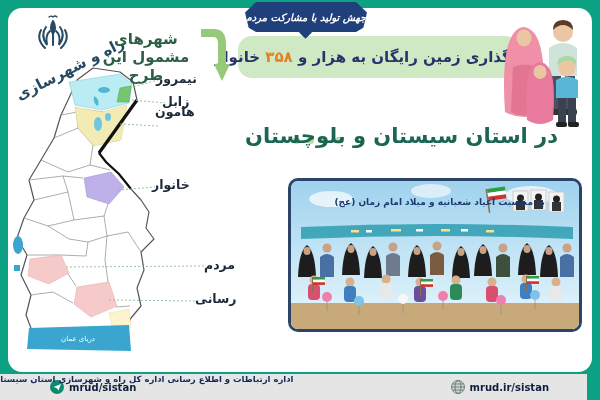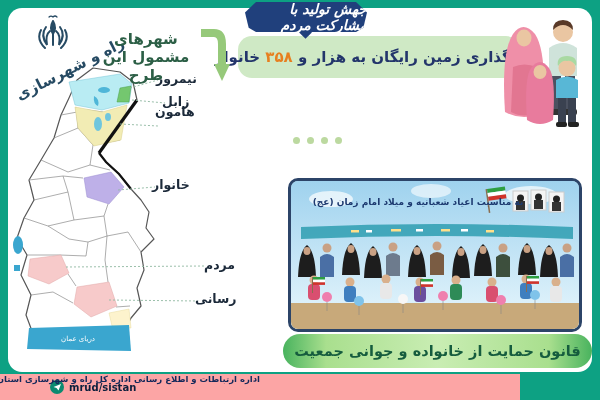--- a/index.html
+++ b/index.html
@@ -4,21 +4,21 @@
 <style>
   * { margin:0; padding:0; box-sizing:border-box; }
   body { font-family:"DejaVu Sans", sans-serif; }
   #poster { position:relative; width:600px; height:400px; background:#0da183; overflow:hidden; }
   #card { position:absolute; left:8px; top:8px; width:584px; height:364px; background:#ffffff; border-radius:14px; }
 
   
   .badge { position:absolute; left:245px; top:2px; width:122px; height:30px; background:#20407c;
            clip-path:polygon(9% 0,91% 0,100% 35%,97% 86%,91% 100%,9% 100%,3% 86%,0 35%);
            display:flex; align-items:center; justify-content:center; z-index:8; }
-  .badge span { color:#fff; font-size:14px; font-weight:bold; font-style:italic; }
+  .badge span { color:#fff; font-size:10px; font-weight:bold; font-style:italic; }
   .badge-tail { position:absolute; left:301px; top:28px; width:9px; height:9px; background:#20407c; transform:rotate(45deg); z-index:7; }
 
   
   .logo { position:absolute; left:14px; top:12px; width:120px; height:90px; z-index:5; }
   .logo .ministry { position:absolute; left:-4px; top:48px; width:120px; transform:rotate(-27deg);
                     color:#264a63; font-weight:bold; font-size:15px; text-align:center; }
   .logo svg { position:absolute; left:22px; top:2px; }
 
   
   .plan-caption { position:absolute; left:94px; top:30px; width:104px; color:#2c5f46; font-weight:bold;
@@ -47,31 +47,31 @@
   #city-0 { left:156px; top:71px; }
   #city-1 { left:162px; top:94px; }
   #city-2 { left:155px; top:104px; }
   #city-3 { left:152px; top:177px; }
   #city-4 { left:204px; top:257px; }
   #city-5 { left:195px; top:291px; }
 
   
   .photo { position:absolute; left:288px; top:178px; width:294px; height:154px; border:3px solid #2c4468;
            border-radius:10px; overflow:hidden; z-index:3; background:#bfe3f5; }
-  .photo-banner-text { position:absolute; left:0; right:34px; top:16px; text-align:center; color:#1d3a70;
+  .photo-banner-text { position:absolute; left:0; right:34px; top:16px; text-align:right; color:#1d3a70;
                        font-weight:bold; font-size:9px; z-index:2; }
 
   
   .law { position:absolute; left:283px; top:334px; width:309px; height:34px; border-radius:17px;
          background:linear-gradient(90deg,#49b35e 0%,#a9df8e 14%,#c9edb3 50%,#a9df8e 86%,#49b35e 100%);
          display:flex; align-items:center; justify-content:center; z-index:4; }
   .law span { color:#155c3e; font-weight:bold; font-size:14.5px; }
 
   
-  .footer { position:absolute; left:0; bottom:0; width:520px; height:26px; background:#fca5a5; z-index:9; }
+  .footer { position:absolute; left:0; bottom:0; width:587px; height:26px; background:#e5e5e5; z-index:9; }
   .footer .grp { position:absolute; top:0; height:26px; display:flex; align-items:center; gap:5px; }
   .footer .social { left:50px; }
   .footer .agency { left:50%; transform:translateX(-50%); color:#14285a; font-weight:bold; font-size:8.5px; white-space:nowrap; }
   .footer .site { right:38px; }
   .footer .handle { color:#0d1f3c; font-weight:bold; font-size:10px; }
 </style>
 </head>
 <body>
 
 <div id="poster">
@@ -140,20 +140,21 @@
       <ellipse cx="43" cy="60" rx="6.5" ry="7" fill="#eac6a2"></ellipse>
     </g>
   </svg>
 
   <div class="dots">
       <i></i>
       <i></i>
       <i></i>
       <i></i>
     </div>
+  <div class="subtitle" dir="rtl">در استان سیستان و بلوچستان</div>
 
   <svg class="map" width="222" height="305" viewBox="0 0 222 305">
     <path d="M85,8 L112,12 L125,22 L129,40 L91,93 L98,102 L111,114 L123,129 L133,140 L141,152 L138,168 L146,179 L133,192 L136,210 L129,228 L133,246 L123,258 L118,268 L95,272 L60,275 L24,271 L18,255 L23,235 L13,215 L19,195 L9,178 L16,158 L26,140 L21,120 L33,100 L46,78 L53,55 L61,38 L69,20 Z" fill="#ffffff" stroke="#565656" stroke-width="1.2" stroke-linejoin="round"></path>
     <g fill="none" stroke="#8a8a8a" stroke-width="0.7">
       <path d="M53,55 L80,50 L95,52"></path>
       <path d="M46,78 L70,68 L85,85 L112,80"></path>
       <path d="M70,68 L68,47"></path>
       <path d="M85,85 L82,105 L60,112 L33,100"></path>
       <path d="M82,105 L102,110"></path>
       <path d="M21,120 L55,116 L75,118"></path>
@@ -296,27 +297,37 @@
           <use href="#bal" x="68" y="120" color="#7fc3ea"></use>
         <use href="#bal" x="112" y="118" color="#f7f7f7"></use>
           <use href="#bal" x="152" y="115" color="#ef7fae"></use>
         <use href="#bal" x="210" y="119" color="#ef7fae"></use>
           <use href="#bal" x="244" y="114" color="#7fc3ea"></use>
       </g>
     </svg>
     <div class="photo-banner-text" dir="rtl">به مناسبت اعیاد شعبانیه و میلاد امام زمان (عج)</div>
   </div>
 
-  <div class="law">
-    <span dir="rtl">قانون حمایت از خانواده و جوانی جمعیت</span>
-  </div>
 
   <div class="footer">
     <div class="grp social">
       <svg width="14" height="14" viewBox="0 0 14 14">
         <circle cx="7" cy="7" r="7" fill="#0b8a70"></circle>
         <path d="M3.5 7 L11 4 L8.5 10.5 L6.5 8 Z" fill="#fff"></path>
       </svg>
       <span class="handle">mrud/sistan</span>
     </div>
     <div class="agency" dir="rtl">اداره ارتباطات و اطلاع رسانی اداره کل راه و شهرسازی استان سیستان و بلوچستان</div>
+    <div class="grp site">
+      <svg width="14" height="14" viewBox="0 0 14 14">
+        <circle cx="7" cy="7" r="6.5" fill="#cdd9d5"></circle>
+        <g stroke="#5d6d68" stroke-width="0.8" fill="none">
+          <circle cx="7" cy="7" r="6.5"></circle>
+          <ellipse cx="7" cy="7" rx="3" ry="6.5"></ellipse>
+          <line x1="0.5" y1="7" x2="13.5" y2="7"></line>
+          <line x1="1.5" y1="4" x2="12.5" y2="4"></line>
+          <line x1="1.5" y1="10" x2="12.5" y2="10"></line>
+        </g>
+      </svg>
+      <span class="handle">mrud.ir/sistan</span>
+    </div>
   </div>
 </div>
 
 </body></html>

